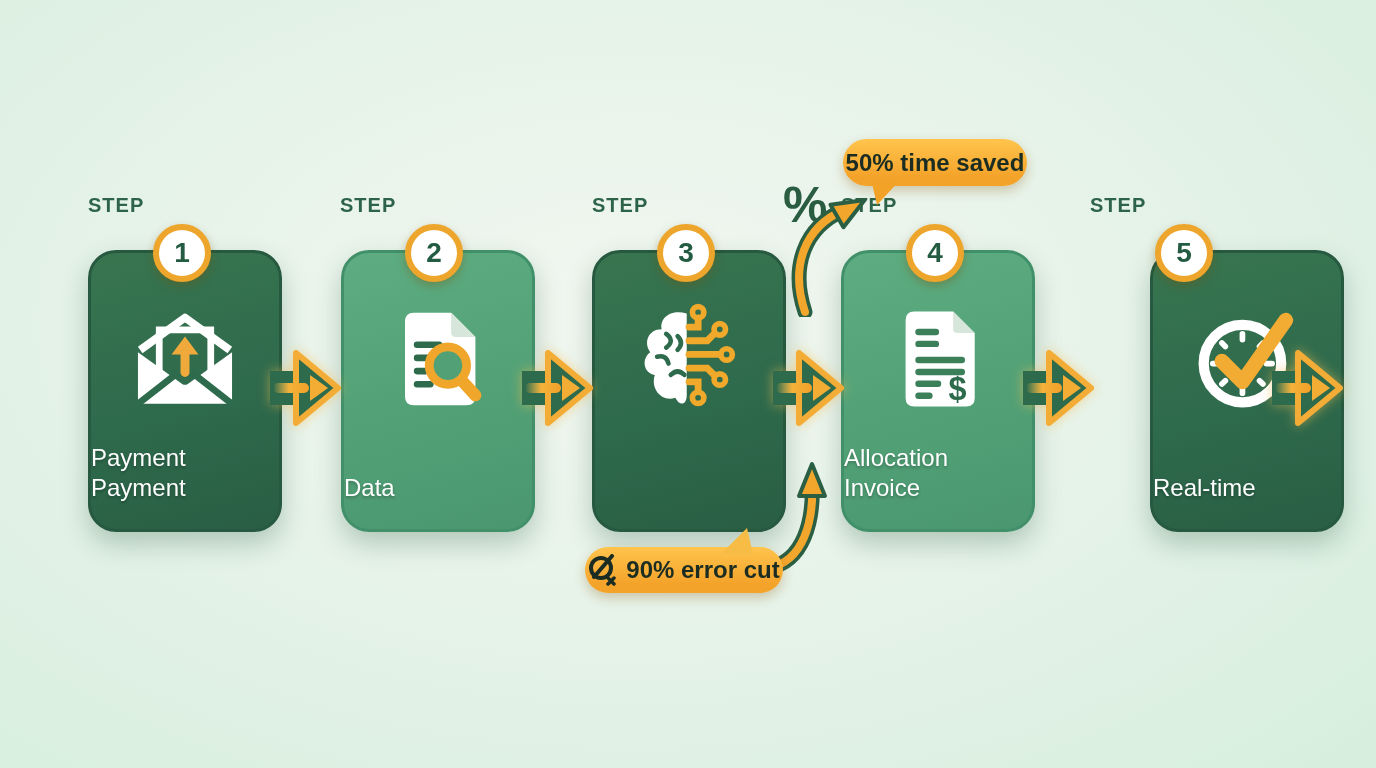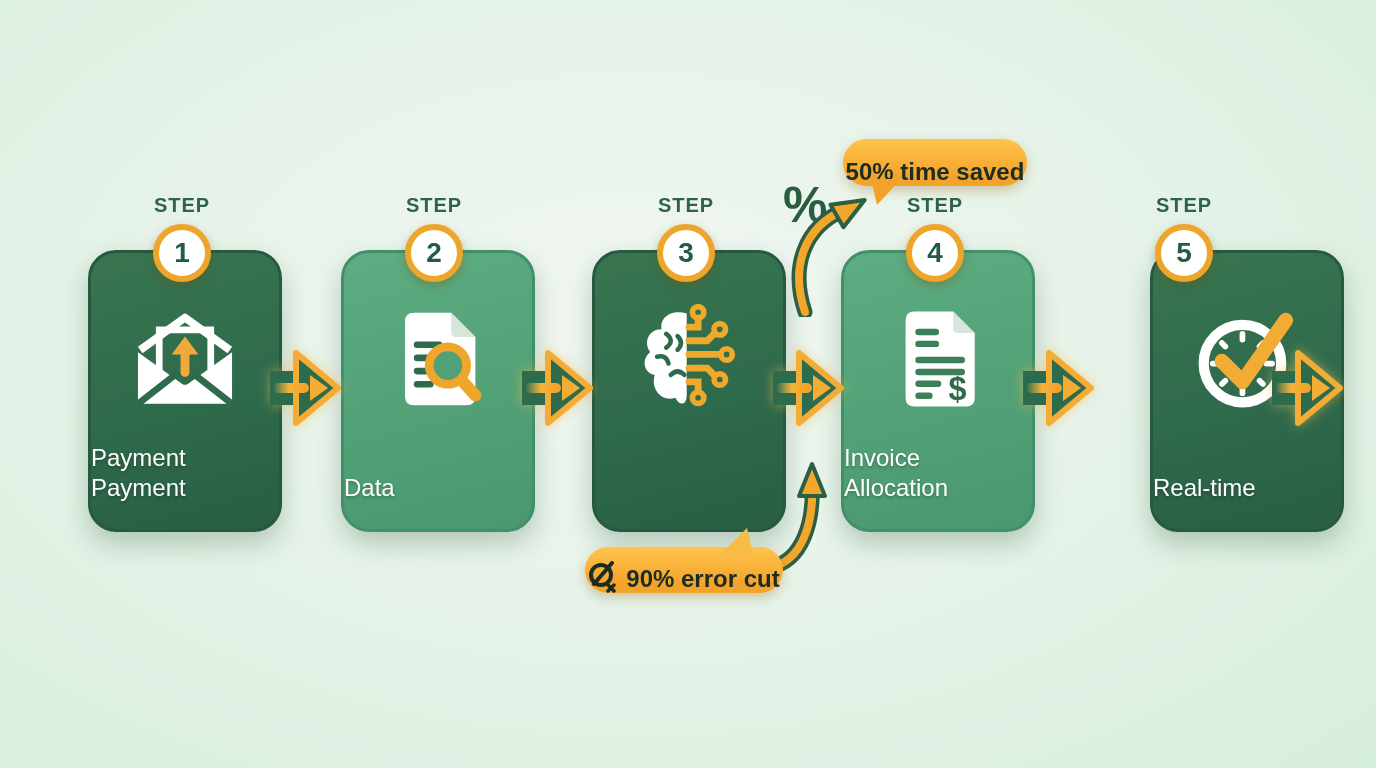--- a/index.html
+++ b/index.html
@@ -3,21 +3,21 @@
 <meta charset="utf-8">
 <style>
   html,body{margin:0;padding:0;}
   body{font-family:"Liberation Sans",sans-serif;}
   #stage{
     position:relative;width:1376px;height:768px;overflow:hidden;
     background:radial-gradient(ellipse at 46% 42%, #f1f7f1 0%, #e7f3e9 45%, #d6eedd 100%);
   }
   
   .step-label{
-    position:absolute;top:194px;width:188px;text-align:center;
+    position:absolute;top:194px;width:188px;
     font-size:20px;font-weight:700;letter-spacing:1px;color:#2c6349;
   }
   .card{
     position:absolute;top:250px;width:188px;height:276px;border-radius:28px;
     box-shadow:0 12px 26px rgba(40,90,60,.28);
   }
   .card.dark{
     background:linear-gradient(165deg,#38754f 0%,#2e6a4c 55%,#295e43 100%);
     border:3px solid #26593f;
   }
@@ -39,21 +39,21 @@
   }
   .icon-wrap{
     position:absolute;top:46px;left:50%;transform:translateX(-50%);
     width:116px;height:120px;display:flex;align-items:center;justify-content:center;
   }
   
   .connector{position:absolute;top:333px;width:76px;height:110px;z-index:3;
     filter:drop-shadow(0 0 6px rgba(246,190,80,.55));}
   
   .callout{
-    position:absolute;display:flex;align-items:flex-end;justify-content:center;gap:8px;
+    position:absolute;display:flex;align-items:center;justify-content:center;gap:8px;
     background:linear-gradient(180deg,#ffc44d 0%,#f4a32a 80%);
     border-radius:24px;box-shadow:0 5px 12px rgba(140,95,20,.30);
     color:#1b2d22;font-weight:700;z-index:6;
   }
   .callout .tail{position:absolute;}
   #callout-time{left:843px;top:139px;width:184px;height:47px;font-size:24px;}
   #callout-error{left:585px;top:547px;width:198px;height:46px;font-size:24px;}
   
   #percent-symbol{
     position:absolute;left:783px;top:176px;font-size:50px;font-weight:700;
@@ -168,22 +168,22 @@
         <rect x="29" y="22" width="22" height="6" rx="3" fill="#3b8059"></rect>
         <rect x="29" y="33" width="22" height="6" rx="3" fill="#3b8059"></rect>
         <rect x="29" y="48" width="46" height="6" rx="3" fill="#3b8059"></rect>
         <rect x="29" y="59" width="46" height="6" rx="3" fill="#3b8059"></rect>
         <rect x="29" y="70" width="24" height="6" rx="3" fill="#3b8059"></rect>
         <rect x="29" y="81" width="16" height="6" rx="3" fill="#3b8059"></rect>
         <text x="68" y="88" font-family="Liberation Sans, sans-serif" font-size="30" font-weight="700" fill="#2e6a4c" text-anchor="middle">$</text>
       </svg>
     </div>
     <div class="card-title">
+      <div>Allocation</div>
       <div>Invoice</div>
-      <div>Allocation</div>
     </div>
   </div>
 
   <div class="step-label" style="left:1090px">STEP</div>
   <div class="badge" style="left:1155px">
     <span>5</span>
   </div>
   <div class="card dark" style="left:1150px">
     <div class="icon-wrap">
       <svg viewBox="0 0 100 100" width="114" height="114">

